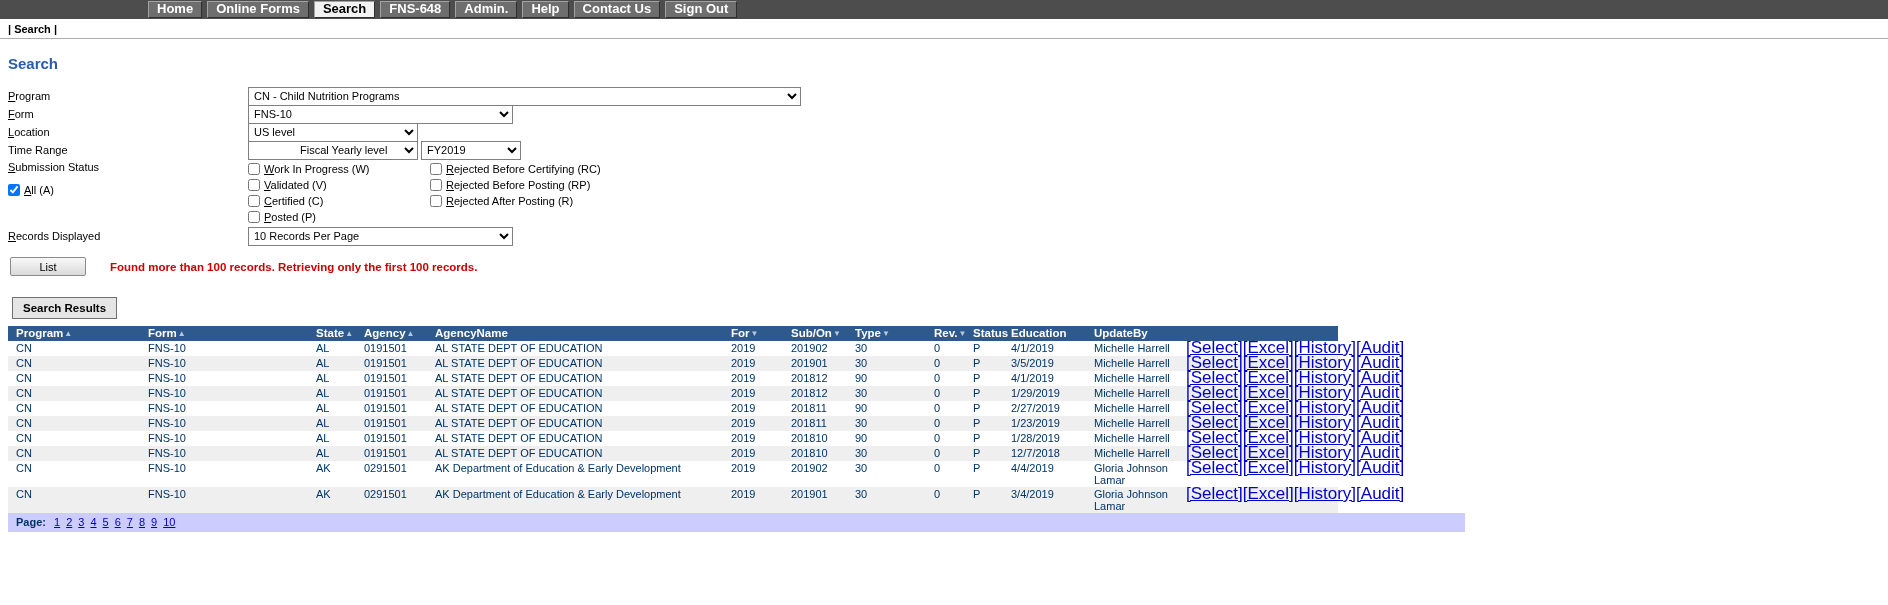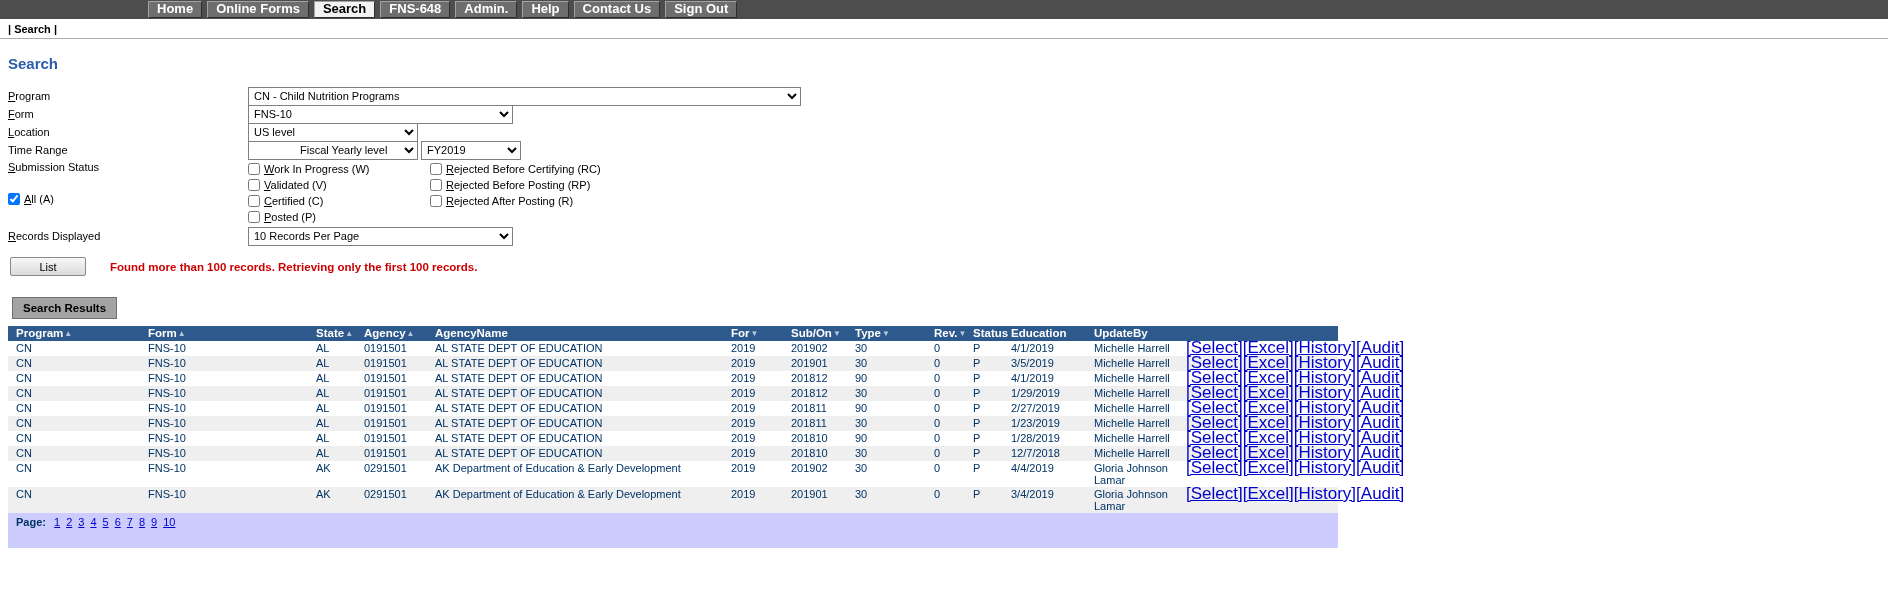--- a/index.html
+++ b/index.html
@@ -56,34 +56,34 @@
   .sel-time-level{width:170px;padding-left:47px;}
   .sel-time-year{width:100px;}
   .sel-records{width:265px;}
   .time-controls{display:flex;gap:3px;}
   .cb-cols{display:flex;}
   .cb-col{display:flex;flex-direction:column;}
   .cb-col.first{width:182px;flex:none;}
   .cb-item{display:flex;align-items:center;height:16px;font-size:11px;}
   .cb-item input{width:12px;height:12px;margin:0 4px 0 0;}
   .cb-label{display:inline-block;}
-  .all-cb{display:flex;align-items:flex-start;margin-top:20px;font-size:11px;}
+  .all-cb{display:flex;align-items:flex-start;margin-top:11px;font-size:11px;}
   .all-cb input{width:12px;height:12px;margin:0 4px 0 0;}
   
   .actions-row{display:flex;align-items:center;margin:12px 0 0 10px;}
   .list-btn{
     width:76px;height:19px;font-family:inherit;font-size:11px;color:#000;
     background:linear-gradient(#f8f8f8,#dadada);border:1px solid #8a8a8a;border-radius:2px;
     cursor:pointer;
   }
   .warning{color:var(--warning-red);font-weight:bold;font-size:11.5px;margin-left:24px;}
   
   .results{margin:21px 0 0 8px;width:1330px;}
   .tab{
-    display:inline-block;border:1px solid #707070;background:#a3a3a3;color:#000;
+    display:inline-block;border:1px solid #707070;background:#e5e5e5;color:#000;
     font-weight:bold;font-size:11.5px;padding:4px 10px;margin:0 0 7px 4px;cursor:pointer;
   }
   .results-table{width:1330px;table-layout:fixed;border-collapse:collapse;}
   .results-table th{
     background:var(--header-blue);color:#fff;font-weight:bold;font-size:11.5px;
     text-align:left;padding:1px 2px 2px 8px;white-space:nowrap;cursor:pointer;
   }
   .sort-arrow{font-size:8px;color:#b8c8dc;margin-left:1px;vertical-align:1px;}
   .results-table td{
     font-size:11px;color:var(--data-navy);line-height:12px;
@@ -92,21 +92,21 @@
   .results-table tr.alt{background:var(--alt-row);}
   td.cell-actions{white-space:nowrap;overflow:visible;}
   .action-link{color:var(--link-blue);text-decoration:underline;font-size:17px;}
   
   col.c1{width:132px}col.c2{width:168px}col.c3{width:48px}col.c4{width:71px}
   col.c5{width:296px}col.c6{width:60px}col.c7{width:64px}col.c8{width:79px}
   col.c9{width:39px}col.c10{width:38px}col.c11{width:83px}col.c12{width:92px}
   col.c13{width:160px}
   
   .pagination{
-    background:var(--pagination-bg);width:1330px;padding:3px 0 20px 8px;font-size:11px;
+    background:var(--pagination-bg);width:1457px;padding:3px 0 4px 8px;font-size:11px;
   }
   .page-label{color:var(--data-navy);font-weight:bold;margin-right:5px;}
   .page-link{color:var(--link-blue);text-decoration:underline;margin-right:6px;}
 </style>
 </head>
 <body>
 
 <div class="page">
 
   <div class="navbar">

